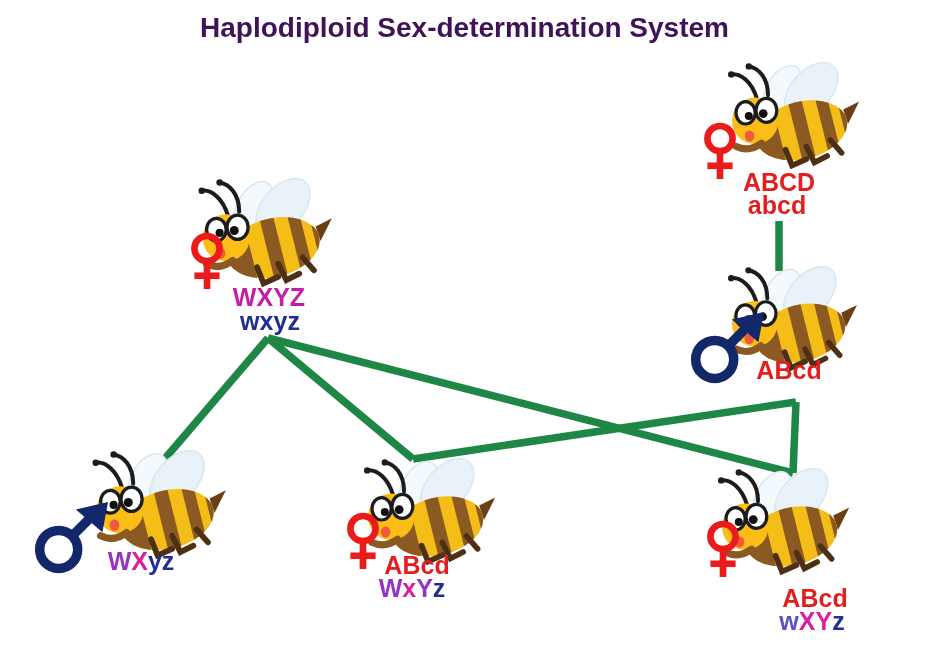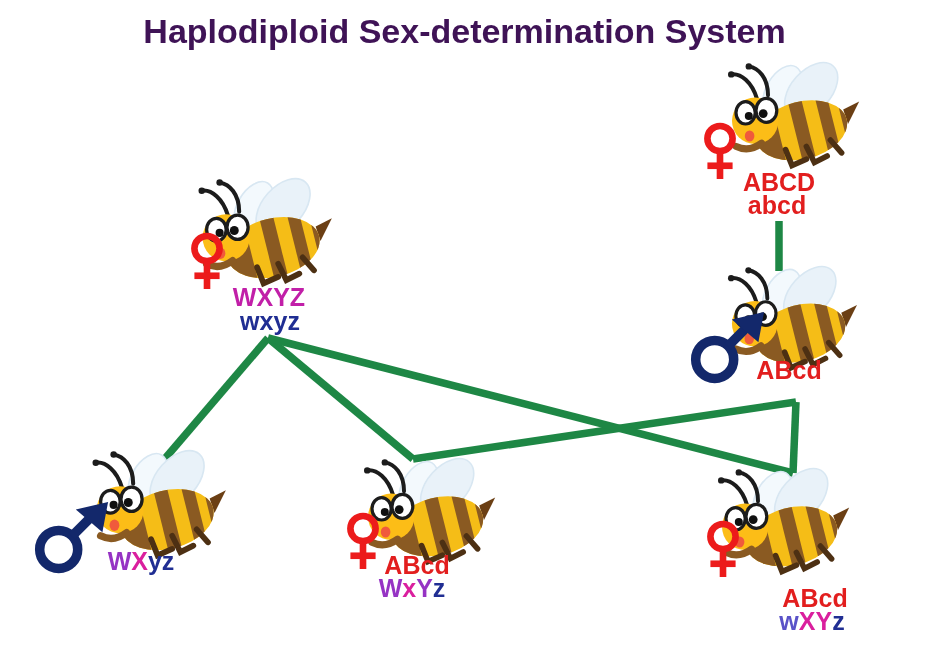--- a/index.html
+++ b/index.html
@@ -2,21 +2,21 @@
 <html><head>
 <meta charset="utf-8">
 <style>
   html,body{margin:0;padding:0;background:#ffffff;}
   #canvas{
     position:relative;width:929px;height:667px;background:#ffffff;overflow:hidden;
     font-family:"Liberation Sans","DejaVu Sans",sans-serif;
   }
   .title{
     position:absolute;left:0;right:0;top:12px;text-align:center;
-    font-size:34px;font-weight:bold;letter-spacing:0px;
+    font-size:28px;font-weight:bold;letter-spacing:0px;
   }
   .lines-layer{position:absolute;left:0;top:0;z-index:1;}
   .bee{position:absolute;z-index:2;}
   .sym{position:absolute;z-index:3;}
   .geno{
     position:absolute;z-index:4;font-size:25px;font-weight:bold;line-height:1.0;
     transform:translateX(-50%);white-space:nowrap;
   }
   svg{display:block;}
   .hidden-defs{position:absolute;width:0;height:0;overflow:hidden;}

